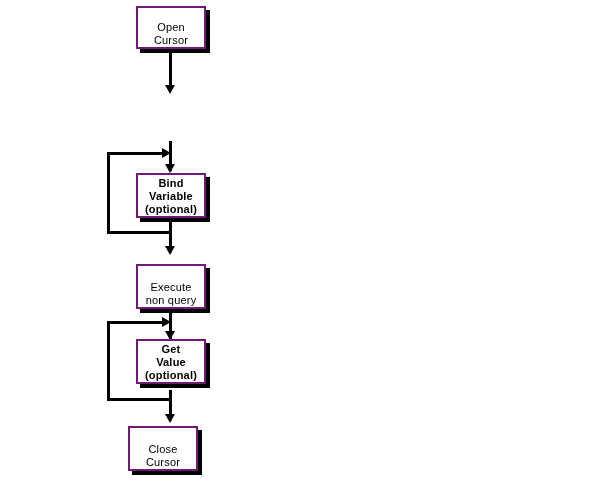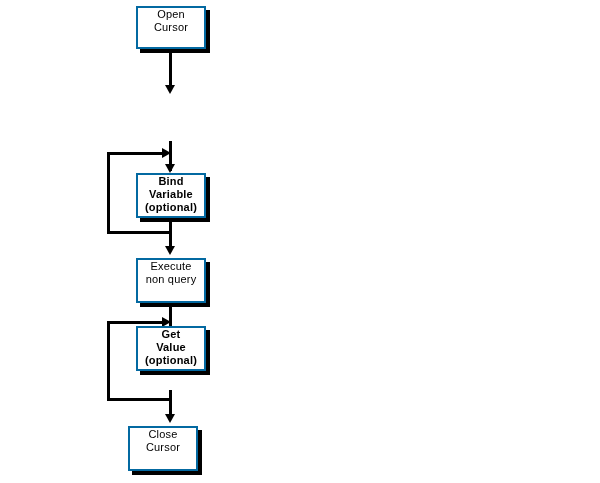--- a/index.html
+++ b/index.html
@@ -17,24 +17,24 @@
     height: 483px;
     background: #ffffff;
     overflow: hidden;
   }
 
   
   .node {
     position: absolute;
     box-sizing: border-box;
     background: #ffffff;
-    border: 2px solid #0369a1;
+    border: 2px solid #701a75;
     box-shadow: 4px 4px 0 0 #000000;
     display: flex;
-    align-items: flex-start;
+    align-items: flex-end;
     justify-content: center;
     z-index: 3;
   }
   .node .node-label {
     display: block;
     width: 100%;
     text-align: center;
     font-size: 11px;
     line-height: 13px;
     color: #000000;
@@ -105,34 +105,34 @@
 
   <div class="node bold" style="left:136px; top:173px; width:70px; height:45px;">
     <span class="node-label">Bind
 Variable
 (optional)</span>
   </div>
 
   <div class="vline" style="left:169px; top:222px; height:28px;"></div>
   <div class="arrow-down" style="left:165px; top:246px;"></div>
 
-  <div class="node" style="left:136px; top:258px; width:70px; height:45px;">
+  <div class="node" style="left:136px; top:264px; width:70px; height:45px;">
     <span class="node-label">Execute
 non query</span>
   </div>
 
   <div class="vline" style="left:169px; top:307px; height:32px;"></div>
   <div class="arrow-down" style="left:165px; top:331px;"></div>
 
   <div class="hline" style="left:107px; top:398px; width:65px;"></div>
   <div class="vline" style="left:107px; top:321px; height:80px;"></div>
   <div class="hline" style="left:107px; top:321px; width:57px;"></div>
   <div class="arrow-right" style="left:162px; top:317px;"></div>
 
-  <div class="node bold" style="left:136px; top:326px; width:70px; height:45px;">
+  <div class="node bold" style="left:136px; top:339px; width:70px; height:45px;">
     <span class="node-label">Get
 Value
 (optional)</span>
   </div>
 
   <div class="vline" style="left:169px; top:390px; height:28px;"></div>
   <div class="arrow-down" style="left:165px; top:414px;"></div>
 
   <div class="node" style="left:128px; top:426px; width:70px; height:45px;">
     <span class="node-label">Close

